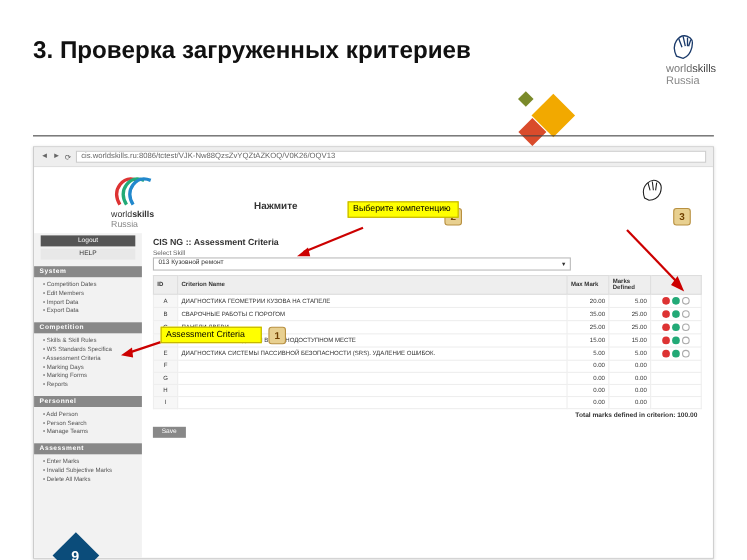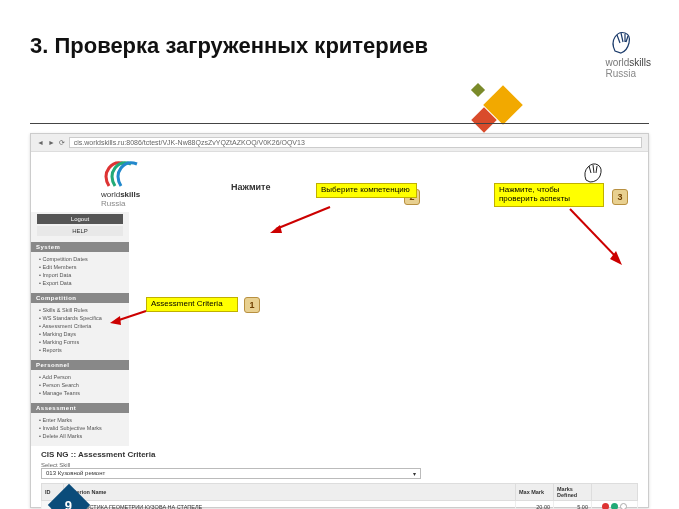--- a/index.html
+++ b/index.html
@@ -13,21 +13,21 @@
   .hr { position: absolute; top: 108px; left: 30px; right: 30px; height: 1px; background: #444; }
   .browser { position: absolute; top: 118px; left: 30px; right: 30px; bottom: 16px; border: 1px solid #ccc; background: #f7f7f7; box-shadow: 0 1px 3px rgba(0,0,0,.15); }
   .addrbar { height: 18px; background: #eee; display: flex; align-items: center; padding: 0 6px; font-size: 7px; color: #666; gap: 4px; border-bottom: 1px solid #ddd; }
   .addrbar .url { background: #fff; border: 1px solid #ccc; padding: 1px 4px; flex: 1; white-space: nowrap; overflow: hidden; }
   .page { position: relative; height: calc(100% - 18px); background: #fff; }
   .page-head { height: 60px; position: relative; display: flex; align-items: center; }
   .ws-logo { position: absolute; left: 70px; top: 8px; font-size: 8px; color: #333; }
   .ws-logo svg { display: block; }
   .ws-logo-r { position: absolute; right: 40px; top: 10px; }
   .page-title { position: absolute; left: 200px; top: 30px; font-size: 9px; color: #333; font-weight: bold; }
-  .body-row { display: flex; height: calc(100% - 60px); flex-direction: column; }
+  .body-row { display: flex; height: calc(100% - 60px); }
   .sidebar { width: 98px; background: #f2f2f2; font-size: 6px; color: #333; }
   .sidebar .logout { background: #555; color: #fff; text-align: center; padding: 2px 0; margin: 2px 6px; font-size: 6px; }
   .sidebar .help { background: #e8e8e8; text-align: center; padding: 2px 0; margin: 2px 6px 6px; }
   .sb-h { background: #888; color: #fff; padding: 2px 5px; font-weight: bold; font-size: 6px; letter-spacing: .5px; }
   .sb-ul { list-style: none; padding: 3px 0 6px 8px; }
   .sb-ul li { padding: 1px 0; color: #555; font-size: 5.5px; }
   .sb-ul li::before { content: "• "; }
   .main { flex: 1; padding: 4px 10px; font-size: 6px; color: #333; }
   .main h4 { font-size: 8px; color: #333; margin-bottom: 3px; }
   .select-row { margin-bottom: 4px; }
@@ -223,21 +223,20 @@
     </div>
   </div>
 
   <div class="callout" style="top:168px;left:316px;width:101px">Выберите компетенцию</div>
   <div class="badge" style="top:174px;left:404px">2</div>
   <svg class="arrow" style="top:190px;left:270px" width="70" height="30">
       <line x1="60" y1="2" x2="6" y2="24" stroke="#cc0000" stroke-width="2"></line>
       <polygon points="0,28 10,20 12,28" fill="#cc0000"></polygon>
     </svg>
 
-  <div class="callout" style="top:168px;left:494px;width:110px">Нажмите, чтобы проверить аспекты</div>
   <div class="badge" style="top:174px;left:612px">3</div>
   <svg class="arrow" style="top:192px;left:560px" width="70" height="60">
       <line x1="10" y1="2" x2="58" y2="52" stroke="#cc0000" stroke-width="2"></line>
       <polygon points="62,58 50,52 56,44" fill="#cc0000"></polygon>
     </svg>
 
   <div class="callout" style="top:282px;left:146px;width:92px">Assessment Criteria</div>
   <div class="badge" style="top:282px;left:244px">1</div>
   <svg class="arrow" style="top:292px;left:110px" width="40" height="20">
       <line x1="36" y1="4" x2="6" y2="14" stroke="#cc0000" stroke-width="2"></line>

